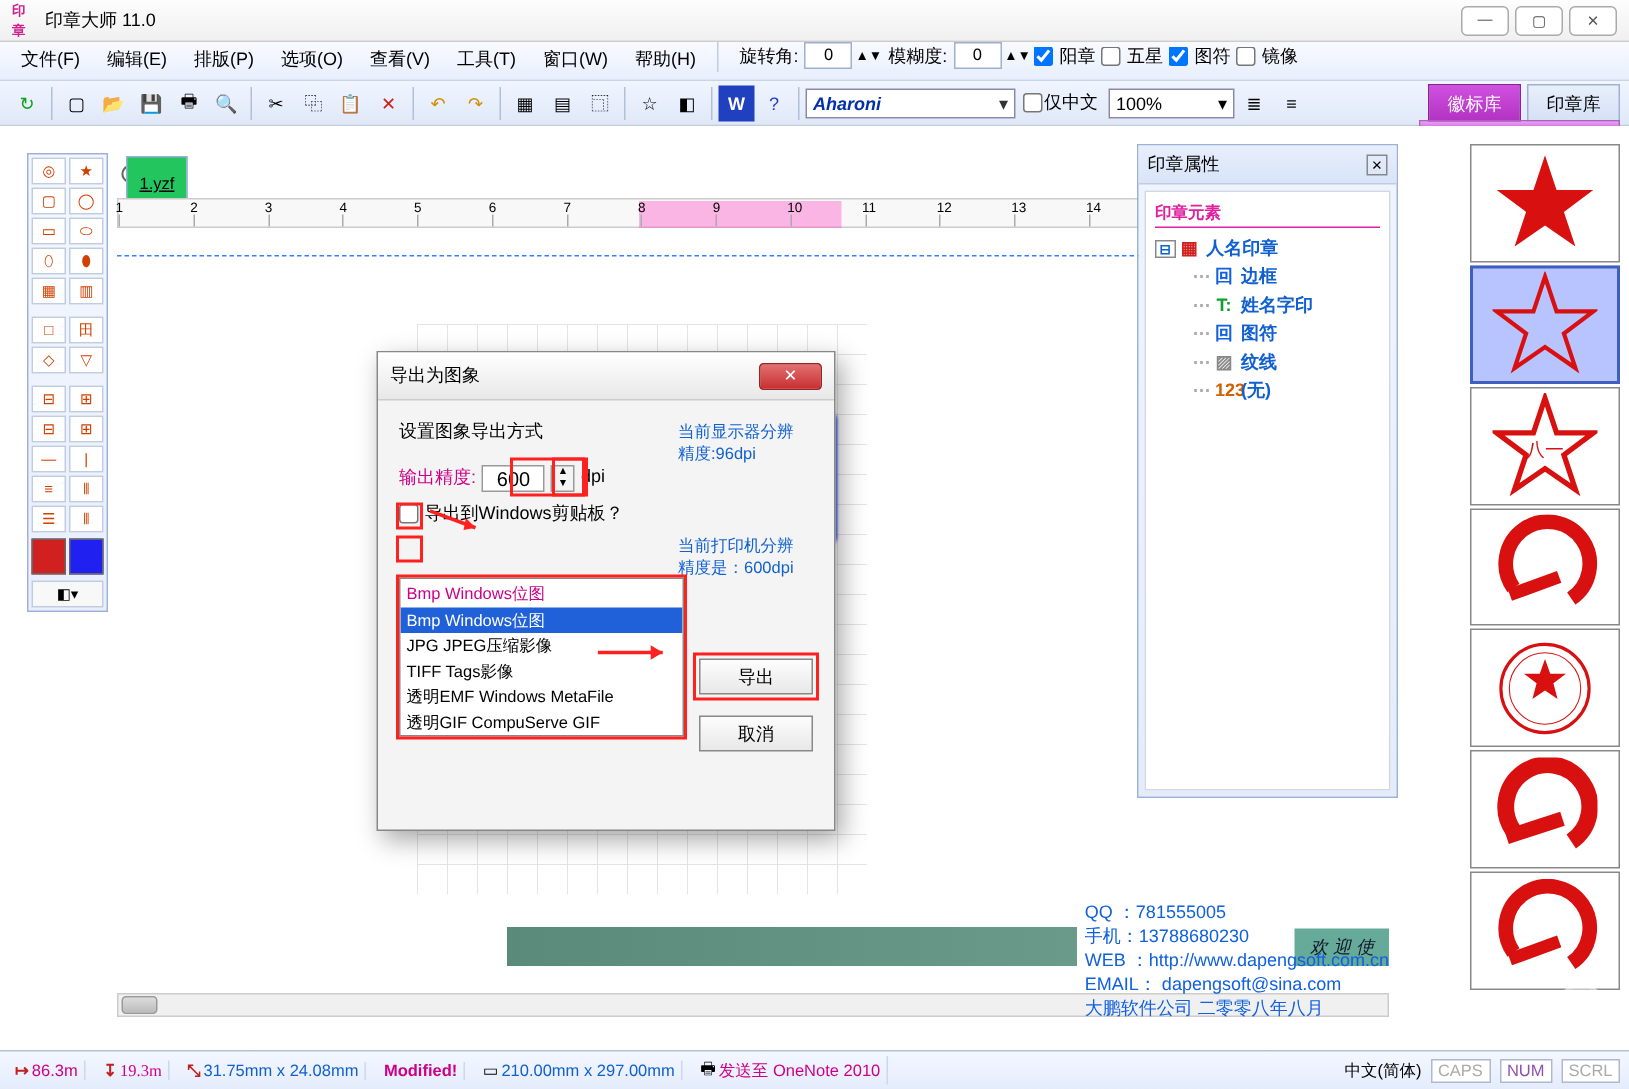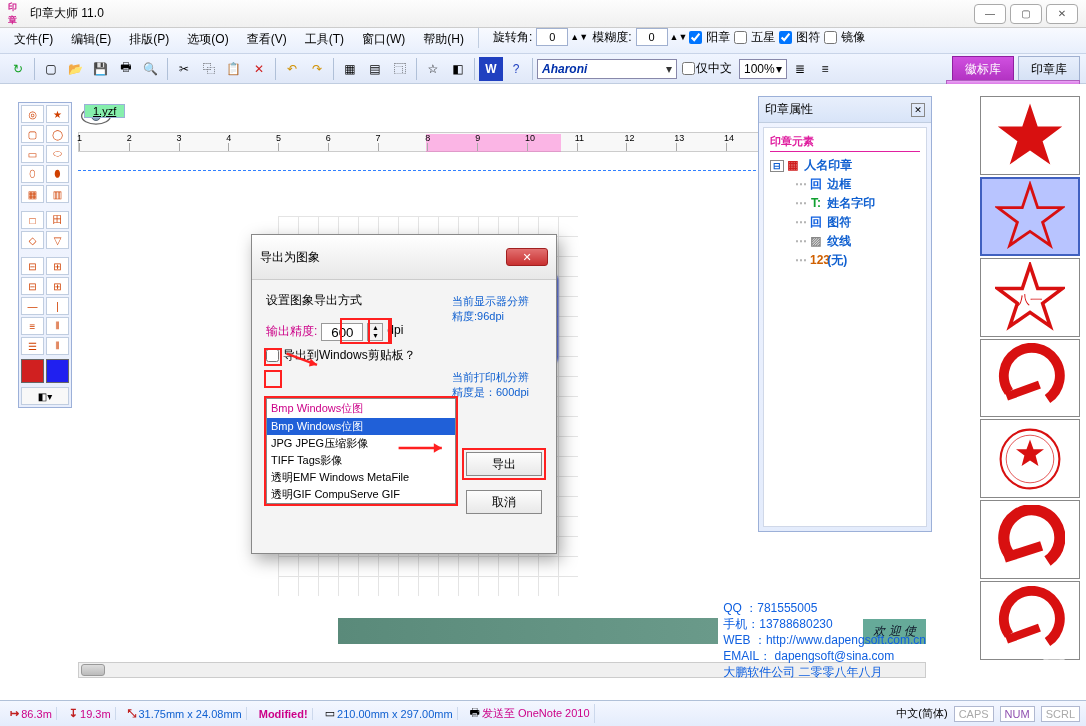--- a/index.html
+++ b/index.html
@@ -20,21 +20,21 @@
 .opt-group input[type=text]{ width:32px; height:18px; border:1px solid #a0b0d0; text-align:center; background:#fff; font-size:11px;}
 .opt-group input[type=checkbox]{ width:13px;height:13px;}
 .opt-label{ padding:0 2px;}
 
 
 .toolbar { height: 30px; background: linear-gradient(#f0f5ff,#e0e8f8); border-bottom:1px solid #c0cde0; display:flex; align-items:center; padding:0 6px; gap:1px; }
 .tbtn { width:24px; height:24px; border:1px solid transparent; display:flex; align-items:center; justify-content:center; font-size:12px;}
 .tsep { width:1px; height:22px; background:#b0c0d8; margin:0 3px;}
 .font-sel { width:140px; height:20px; border:1px solid #88a; background:#fff; padding:1px 4px; font-style:italic; font-weight:bold; color:#0030aa; display:flex;align-items:center; }
 .font-sel .dd { margin-left:auto; font-style:normal; font-weight:normal; color:#333;}
-.zoom-sel { width:48px;height:20px;border:1px solid #88a;background:#fff;padding:1px 4px;display:flex;align-items:center;}
+.zoom-sel { width:84px;height:20px;border:1px solid #88a;background:#fff;padding:1px 4px;display:flex;align-items:center;}
 .zoom-sel .dd{margin-left:auto;}
 
 
 .righttabs { position:absolute; right:6px; top:56px; display:flex; gap:4px; }
 .rtab { padding:4px 12px; background:linear-gradient(#e8effc,#d4e0f4); border:1px solid #a0b0d0; font-size:12px;}
 .rtab.active { background:linear-gradient(#d050e0,#b030c0); color:#fff; border-color:#901fa0;}
 .rtab-under { position:absolute; right:6px; top:80px; width:134px; height:8px; background:linear-gradient(#e8a4f4,#dd7ae8,#e8a4f4); border:1px solid #b060c0;}
 
 
 .workspace { position:absolute; left:0; top:84px; right:0; bottom:26px; background:#fff; }
@@ -43,21 +43,21 @@
 .lpal { position:absolute; left:18px; top:18px; width:54px; background:linear-gradient(#f4f7ff,#e8eefc); border:1px solid #9cb0d8; padding:2px; }
 .lpal-row { display:flex; gap:2px; margin-bottom:2px;}
 .lpal-btn { width:24px; height:18px; border:1px solid #c0cde0; background:#fff; display:flex;align-items:center;justify-content:center; font-size:10px; color:#d04000;}
 .lpal .colors { display:flex; gap:2px; margin-top:4px;}
 .lpal .colors div{ width:24px; height:24px; border:1px solid #666;}
 .lpal-footer { margin-top:4px; height:18px; border:1px solid #c0cde0; background:#f8f8f8; display:flex;align-items:center;justify-content:center;font-size:10px;}
 
 
 .prevbar { position:absolute; left:78px; top:18px; right:0; height:30px; background:#fff; }
 .eye { position:absolute; left:0; top:2px; width:36px; height:24px; }
-.doc-tab { position:absolute; left:0; top:2px; padding:0 8px; background:#86efac; border:1px solid #9cb0d8; font-size:11px;text-decoration:underline;}
+.doc-tab { position:absolute; left:0; top:2px; padding:12px 8px; background:#22c55e; border:1px solid #9cb0d8; font-size:11px;text-decoration:underline;}
 
 
 .ruler-h { position:absolute; left:78px; top:48px; right:160px; height:20px; background:#f8f8f8; border:1px solid #ccc; font-size:9px; display:flex; align-items:flex-end;}
 .ruler-h .tick{ flex:1; border-left:1px solid #aaa; height:8px; position:relative;}
 .ruler-h .tick span{position:absolute;top:-10px;left:-3px;}
 .ruler-h .pink { position:absolute; left:41%; width:16%; height:18px; background:rgba(255,80,200,0.4); top:1px;}
 
 
 .canvas { position:absolute; left:78px; top:72px; right:160px; bottom:40px; background:#fff; overflow:hidden;}
 .canvas .dashline { position:absolute; left:0; right:0; top:14px; border-top:1px dashed #3080ff;}
@@ -97,21 +97,21 @@
 .status .sb { display:flex; align-items:center; gap:2px; padding:0 4px; border-right:1px solid #ccd8ec;}
 .status .sb .arw{ color:#c02020; font-weight:bold;}
 .status .mod { color:#cc0088; font-weight:bold;}
 .status .sendto { color:#cc0088;}
 .status .right { margin-left:auto; display:flex; gap:6px;}
 .status .ind { border:1px solid #b0b8d0; padding:1px 4px; color:#9050b0; background:#fff;}
 .status .ind.off{ color:#aaa;}
 
 
 .dlg-back { position:absolute; left:251px; top:150px; width:306px; height:320px; background:#f4f4f4; border:1px solid #888; box-shadow:4px 6px 16px rgba(0,0,0,0.35);}
-.dlg-ttl { height:45px; background:linear-gradient(#fff,#e8e8e8); display:flex; align-items:center; padding:0 8px; border-bottom:1px solid #ccc;}
+.dlg-ttl { height:32px; background:linear-gradient(#fff,#e8e8e8); display:flex; align-items:center; padding:0 8px; border-bottom:1px solid #ccc;}
 .dlg-close { margin-left:auto; width:42px; height:18px; background:linear-gradient(#e27070,#c83030); border:1px solid #a02020; border-radius:3px; color:#fff; display:flex;align-items:center;justify-content:center; font-size:11px;}
 .dlg-body { padding:12px 14px; position:relative; height:290px;}
 .dlg-body .row{ display:flex; align-items:flex-start; gap:4px; margin:6px 0;}
 .dlg-body .lbl{ color:#cc0088;}
 .dlg-body input[type=text]{ width:42px; height:18px; border:1px solid #999; text-align:center;}
 .dlg-body .spin { width:16px; height:18px; border:1px solid #999; display:flex; flex-direction:column;}
 .dlg-body .spin div{flex:1; font-size:7px; text-align:center; line-height:8px;}
 .dlg-body .cb-row{ display:flex;align-items:center; gap:4px; margin:4px 0;}
 .dlg-body .rbox { border:2px solid #ff2020; position:absolute;}
 .dlg-body .info { color:#1060d0; font-size:11px; line-height:15px;}
@@ -510,21 +510,21 @@
 
 </div>
 
 <div class="status">
   <div class="sb">
       <span class="arw">↦</span>
       <span style="color:#cc0088;">86.3m</span>
     </div>
   <div class="sb">
       <span class="arw">↧</span>
-      <span style="color:#cc0088;">19.3m</span>
+      <span style="color:#cc0088;font-family:Liberation Serif, serif;">19.3m</span>
     </div>
   <div class="sb">
       <span class="arw">⤡</span>
       <span style="color:#1060d0;">31.75mm x 24.08mm</span>
     </div>
   <div class="sb">
       <span class="mod">Modified!</span>
     </div>
   <div class="sb">
       <span>▭</span>

